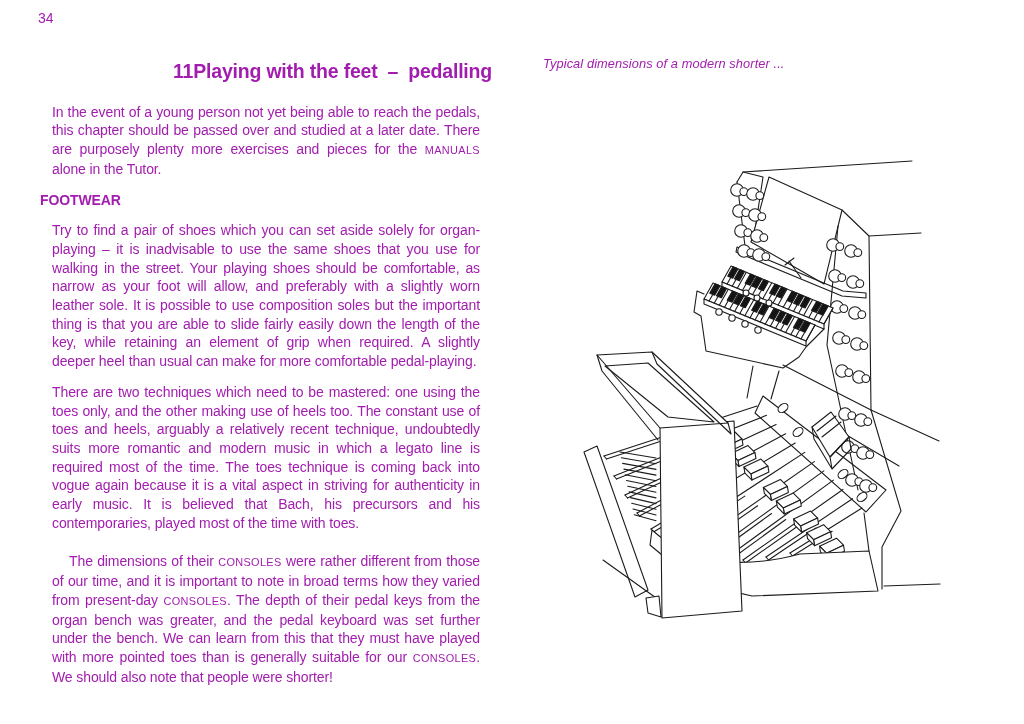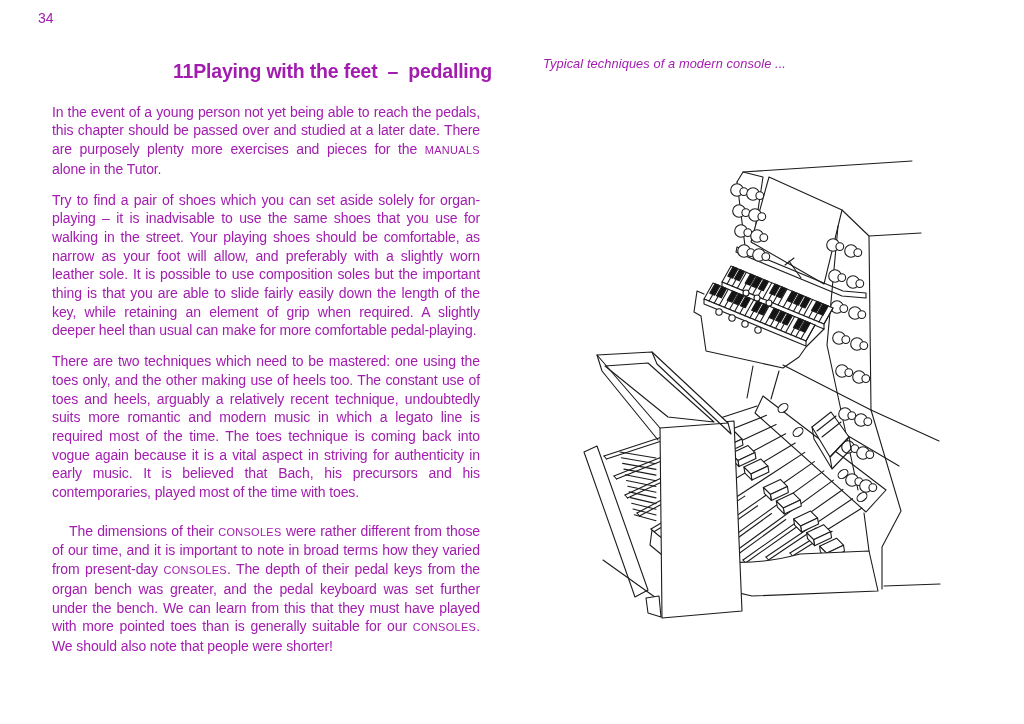--- a/index.html
+++ b/index.html
@@ -27,28 +27,29 @@
 
 <div id="page">
 
   <div id="page-number">34</div>
 
   <div id="text-col">
     <h1 id="chapter-heading"><span class="num">11</span><span>Playing with the feet</span><span class="dash">–</span><span>pedalling</span></h1>
 
     <p><span>In the event of a young person not yet being able to reach the pedals, this chapter should be passed over and studied at a later date. There are purposely plenty more exercises and pieces for the </span><span class="sc">MANUALS</span><span> alone in the Tutor.</span></p>
 
+    <div class="sect-heading">FOOTWEAR</div>
     <p><span>Try to find a pair of shoes which you can set aside solely for organ-playing – it is inadvisable to use the same shoes that you use for walking in the street. Your playing shoes should be comfortable, as narrow as your foot will allow, and preferably with a slightly worn leather sole. It is possible to use composition soles but the important thing is that you are able to slide fairly easily down the length of the key, while retaining an element of grip when required. A slightly deeper heel than usual can make for more comfortable pedal-playing.</span></p>
 
     <p><span>There are two techniques which need to be mastered: one using the toes only, and the other making use of heels too. The constant use of toes and heels, arguably a relatively recent technique, undoubtedly suits more romantic and modern music in which a legato line is required most of the time. The toes technique is coming back into vogue again because it is a vital aspect in striving for authenticity in early music. It is believed that Bach, his precursors and his contemporaries, played most of the time with toes.</span></p>
 
     <p class="consoles"><span>The dimensions of their </span><span class="sc">CONSOLES</span><span> were rather different from those of our time, and it is important to note in broad terms how they varied from present-day </span><span class="sc">CONSOLES</span><span>. The depth of their pedal keys from the organ bench was greater, and the pedal keyboard was set further under the bench. We can learn from this that they must have played with more pointed toes than is generally suitable for our </span><span class="sc">CONSOLES</span><span>. We should also note that people were shorter!</span></p>
   </div>
 
-  <div id="fig-caption">Typical techniques of a modern console ...</div>
+  <div id="fig-caption">Typical dimensions of a modern shorter ...</div>
 
   <svg id="organ-svg" viewBox="560 108 470 590" xmlns="http://www.w3.org/2000/svg">
 
     <g id="g-case" fill="none">
       <path d="M737,182 L743,172 L912,161"></path>
       <path d="M743,172 L763,177 M737,182 L746,254 M763,177 L753,243"></path>
       <path d="M769,177 L842,210 L824,284 L751,242 Z" fill="#fff"></path>
       <path d="M737,247 L843,291 L866,293 M736,252 L842,296 L866,298 M737,247 L736,252 M866,293 L866,298"></path>
       <path d="M789,261 L801,278 M785,265 L794,258"></path>
       <path d="M842,210 L869,236 L921,233"></path>

